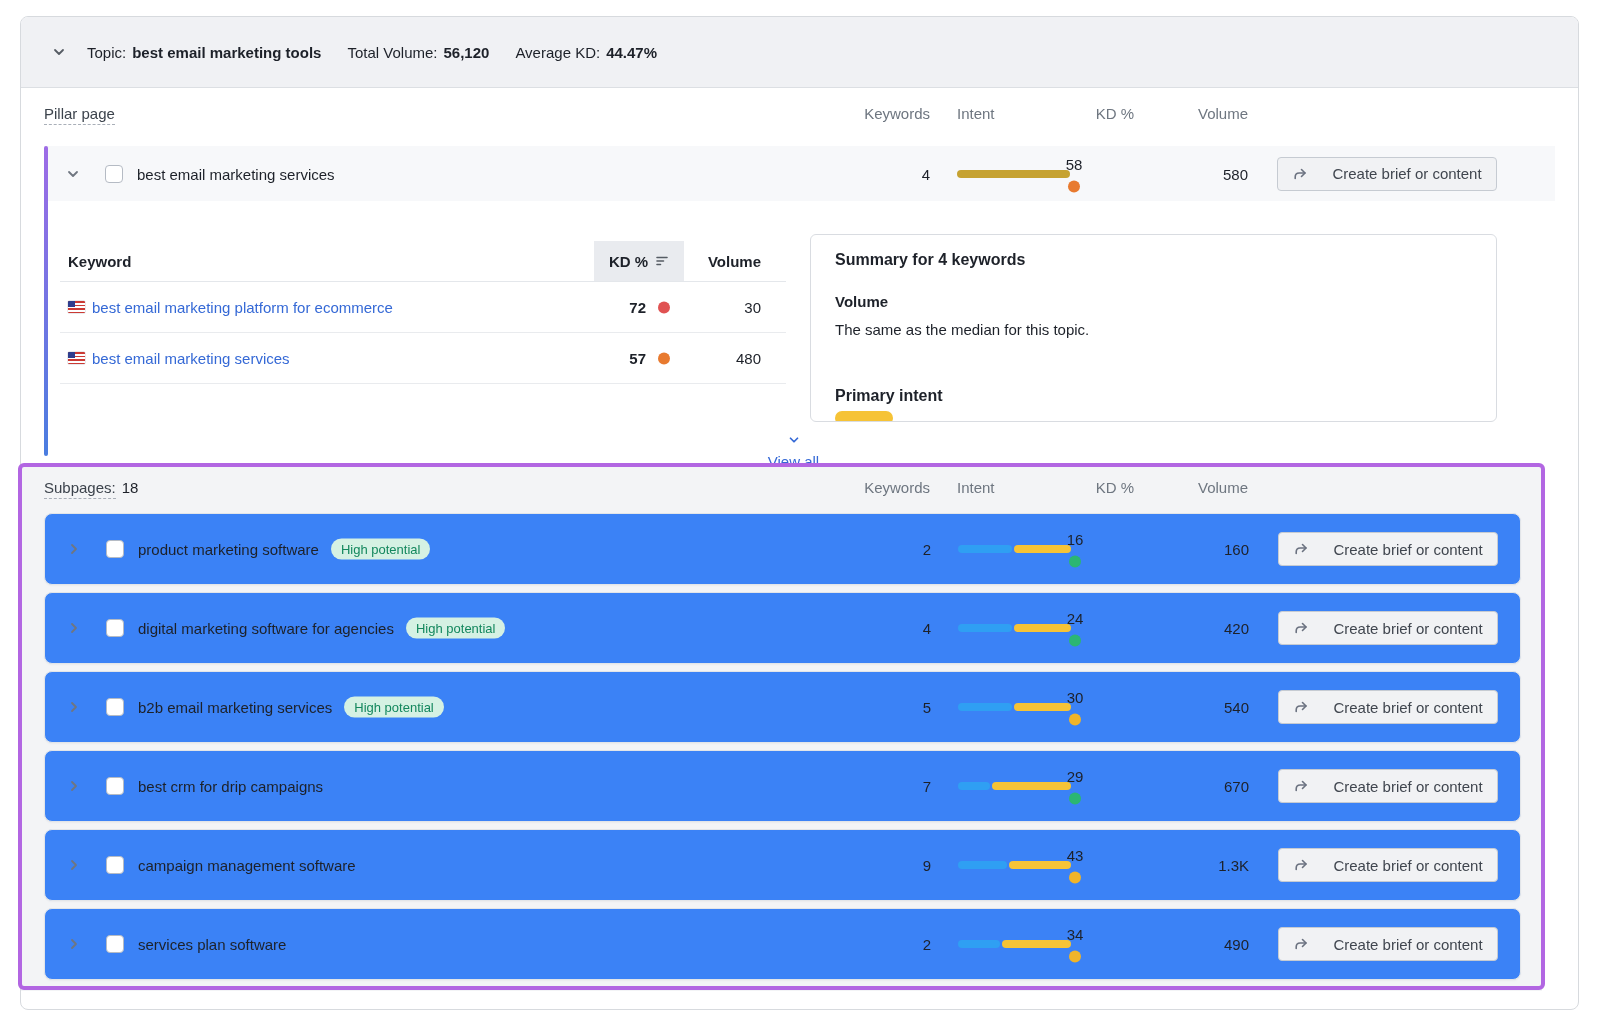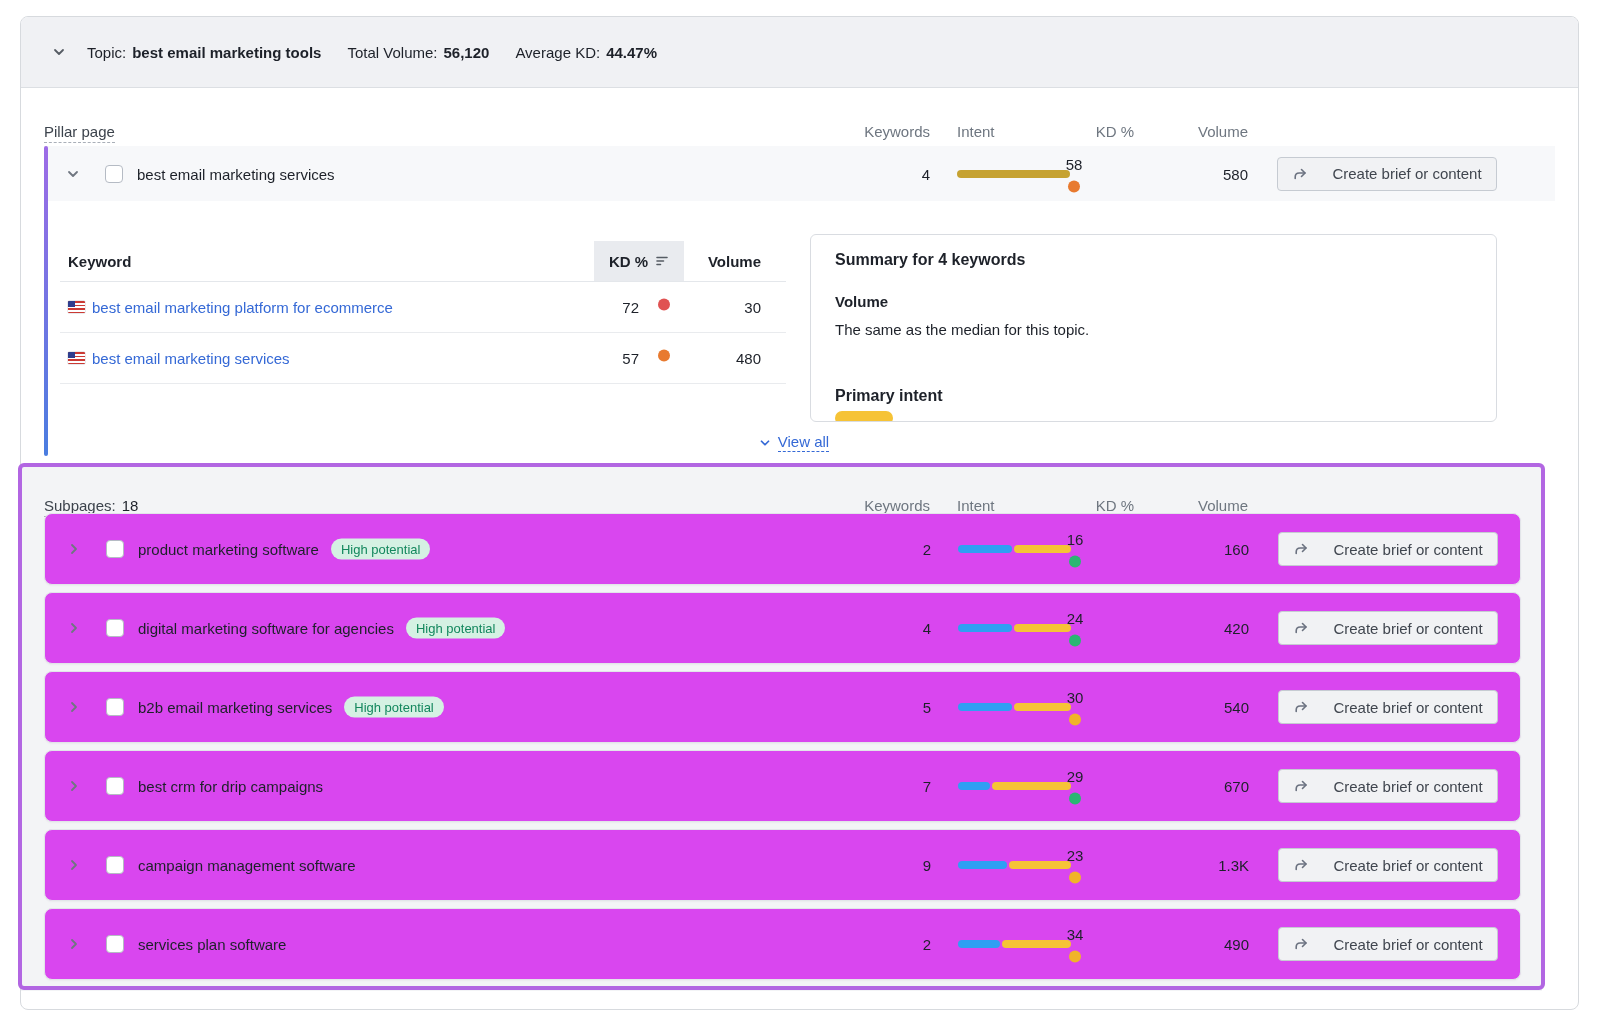--- a/index.html
+++ b/index.html
@@ -5,21 +5,21 @@
   html,body{margin:0;padding:0;width:1600px;height:1011px;background:#fff;
     font-family:"Liberation Sans","DejaVu Sans",sans-serif;color:#1d2129;overflow:hidden;}
   .panel{position:absolute;left:20px;top:16px;width:1559px;height:994px;border:1px solid #d7dade;
     border-radius:8px;background:#fff;box-sizing:border-box;overflow:hidden;}
   .topbar{height:70px;background:#f0f1f4;border-bottom:1px solid #dcdfe3;display:flex;align-items:center;
     padding:0 6px 0 30px;font-size:15px;gap:6px;}
   .tb-gap{margin-left:20px;}
   .tb-value{font-weight:700;}
   .chev-btn{display:inline-flex;margin-right:14px;cursor:pointer;}
   .content{position:absolute;left:0;top:71px;right:0;bottom:0;}
-  .cols-row{position:absolute;left:23px;right:24px;height:20px;font-size:15px;color:#6e7680;margin-top:18px;}
+  .cols-row{position:absolute;left:23px;right:24px;height:20px;font-size:15px;color:#6e7680;}
   .section-label{position:absolute;left:0;top:0;display:inline-flex;gap:6px;align-items:baseline;color:#3c434c;}
   .dashed{border-bottom:1px dashed #a9afb8;padding-bottom:2px;}
   .count{color:#1d2129;}
   .col{position:absolute;top:0;}
   .col-kw{left:786px;width:100px;text-align:right;}
   .col-intent{left:913px;}
   .col-kd{left:970px;width:120px;text-align:right;}
   .col-vol{left:1104px;width:100px;text-align:right;}
   
   .cell{position:absolute;top:50%;transform:translateY(-50%);}
@@ -52,38 +52,38 @@
     align-items:center;justify-content:center;gap:8px;box-sizing:border-box;cursor:pointer;}
   .kwh-vol{position:absolute;left:626px;width:75px;top:50%;transform:translateY(-50%);text-align:right;}
   .kw-row{position:relative;height:50px;border-bottom:1px solid #e9ebee;}
   .flag{position:absolute;left:8px;top:50%;transform:translateY(-50%);width:17px;height:12px;border-radius:1px;
     background:repeating-linear-gradient(180deg,#cb3a34 0 1.8px,#fff 1.8px 3.6px);overflow:hidden;
     box-shadow:0 0 0 0.5px #d3d6db;}
   .flag::after{content:"";position:absolute;left:0;top:0;width:7px;height:6px;background:#2e3e8e;}
   .kw-link{position:absolute;left:32px;top:50%;transform:translateY(-50%);color:var(--link,#3569d6);
     font-size:15px;text-decoration:none;cursor:pointer;white-space:nowrap;}
   .kw-kd{position:absolute;left:500px;width:110px;top:50%;transform:translateY(-50%);display:flex;
-    justify-content:flex-end;gap:19px;font-size:15px;}
+    align-items:center;justify-content:flex-end;gap:12px;font-size:15px;font-weight:bold;}
   .kw-vol{position:absolute;left:610px;width:91px;top:50%;transform:translateY(-50%);text-align:right;font-size:15px;}
   .view-all{position:absolute;left:0;right:12px;top:345px;display:flex;align-items:center;justify-content:center;
-    gap:6px;cursor:pointer;color:var(--link,#3569d6);}
+    gap:6px;cursor:pointer;color:var(--link,#3569d6);flex-direction:column;}
   .view-all .va-label{color:var(--link,#3569d6);font-size:15px;border-bottom:1px dashed var(--link,#3569d6);
     padding-bottom:1px;}
   .summary{position:absolute;left:789px;top:146px;width:687px;height:188px;border:1px solid #d9dce1;
     border-radius:6px;background:#fff;overflow:hidden;box-sizing:border-box;}
   .sm-title{position:absolute;left:24px;top:16px;font-size:16px;font-weight:700;}
   .sm-vol{position:absolute;left:24px;top:58px;font-size:15px;font-weight:700;}
   .sm-desc{position:absolute;left:24px;top:86px;font-size:15px;}
   .sm-stats{position:absolute;left:355px;top:84px;font-size:15px;line-height:28px;}
   .sm-stats b{font-weight:700;}
   .sm-intent{position:absolute;left:24px;top:152px;font-size:16px;font-weight:700;}
   .sm-pill{position:absolute;left:24px;top:176px;width:58px;height:14px;border-radius:7px;background:#f6c336;}
   .subpages{position:absolute;left:0;top:376px;width:1521px;height:527px;background:#f3f4f6;}
   .cards{position:absolute;left:23px;top:49px;width:1477px;}
-  .subpage-row{position:relative;height:72px;background:#d946ef;border:1px solid #e2e5e9;border-radius:8px;
+  .subpage-row{position:relative;height:72px;background:#3b82f6;border:1px solid #e2e5e9;border-radius:8px;
     margin-bottom:7px;box-sizing:border-box;box-shadow:0 1px 2px rgba(20,24,31,0.04);}
   .highlight{position:absolute;left:18px;top:463px;width:1527px;height:527px;border:4px solid #b266e2;
     border-radius:6px;box-sizing:border-box;pointer-events:none;z-index:20;}
   svg{display:block;}
 </style>
 </head>
 <body>
 
 <div class="panel">
   <div class="topbar">
@@ -342,21 +342,21 @@
     <span class="cell cell-title">
       <span class="row-title">campaign management software</span>
 
     </span>
     <span class="cell cell-kw">9</span>
     <span class="cell cell-intent intent-bar">
               <span style="width: 44%; background: rgb(47, 159, 243);"></span>
               <span style="width: 56%; background: rgb(246, 195, 54);"></span>
             </span>
     <span class="cell cell-kd">
-      <span>23</span>
+      <span>43</span>
       <i class="kd-dot" style="background: rgb(240, 180, 41);"></i>
     </span>
     <span class="cell cell-vol">1.3K</span>
     <button class="cell cell-btn brief-btn">
       <span class="btn-ic">
         <svg width="16" height="16" viewBox="0 0 16 16" fill="none" stroke="currentColor" stroke-width="1.6" stroke-linecap="round" stroke-linejoin="round">
                   <path d="M9.5 3.5L13 7l-3.5 3.5"></path>
                   <path d="M13 7H7.2C4.9 7 3.2 8.6 3.2 11v1.5"></path>
                 </svg>
       </span>

